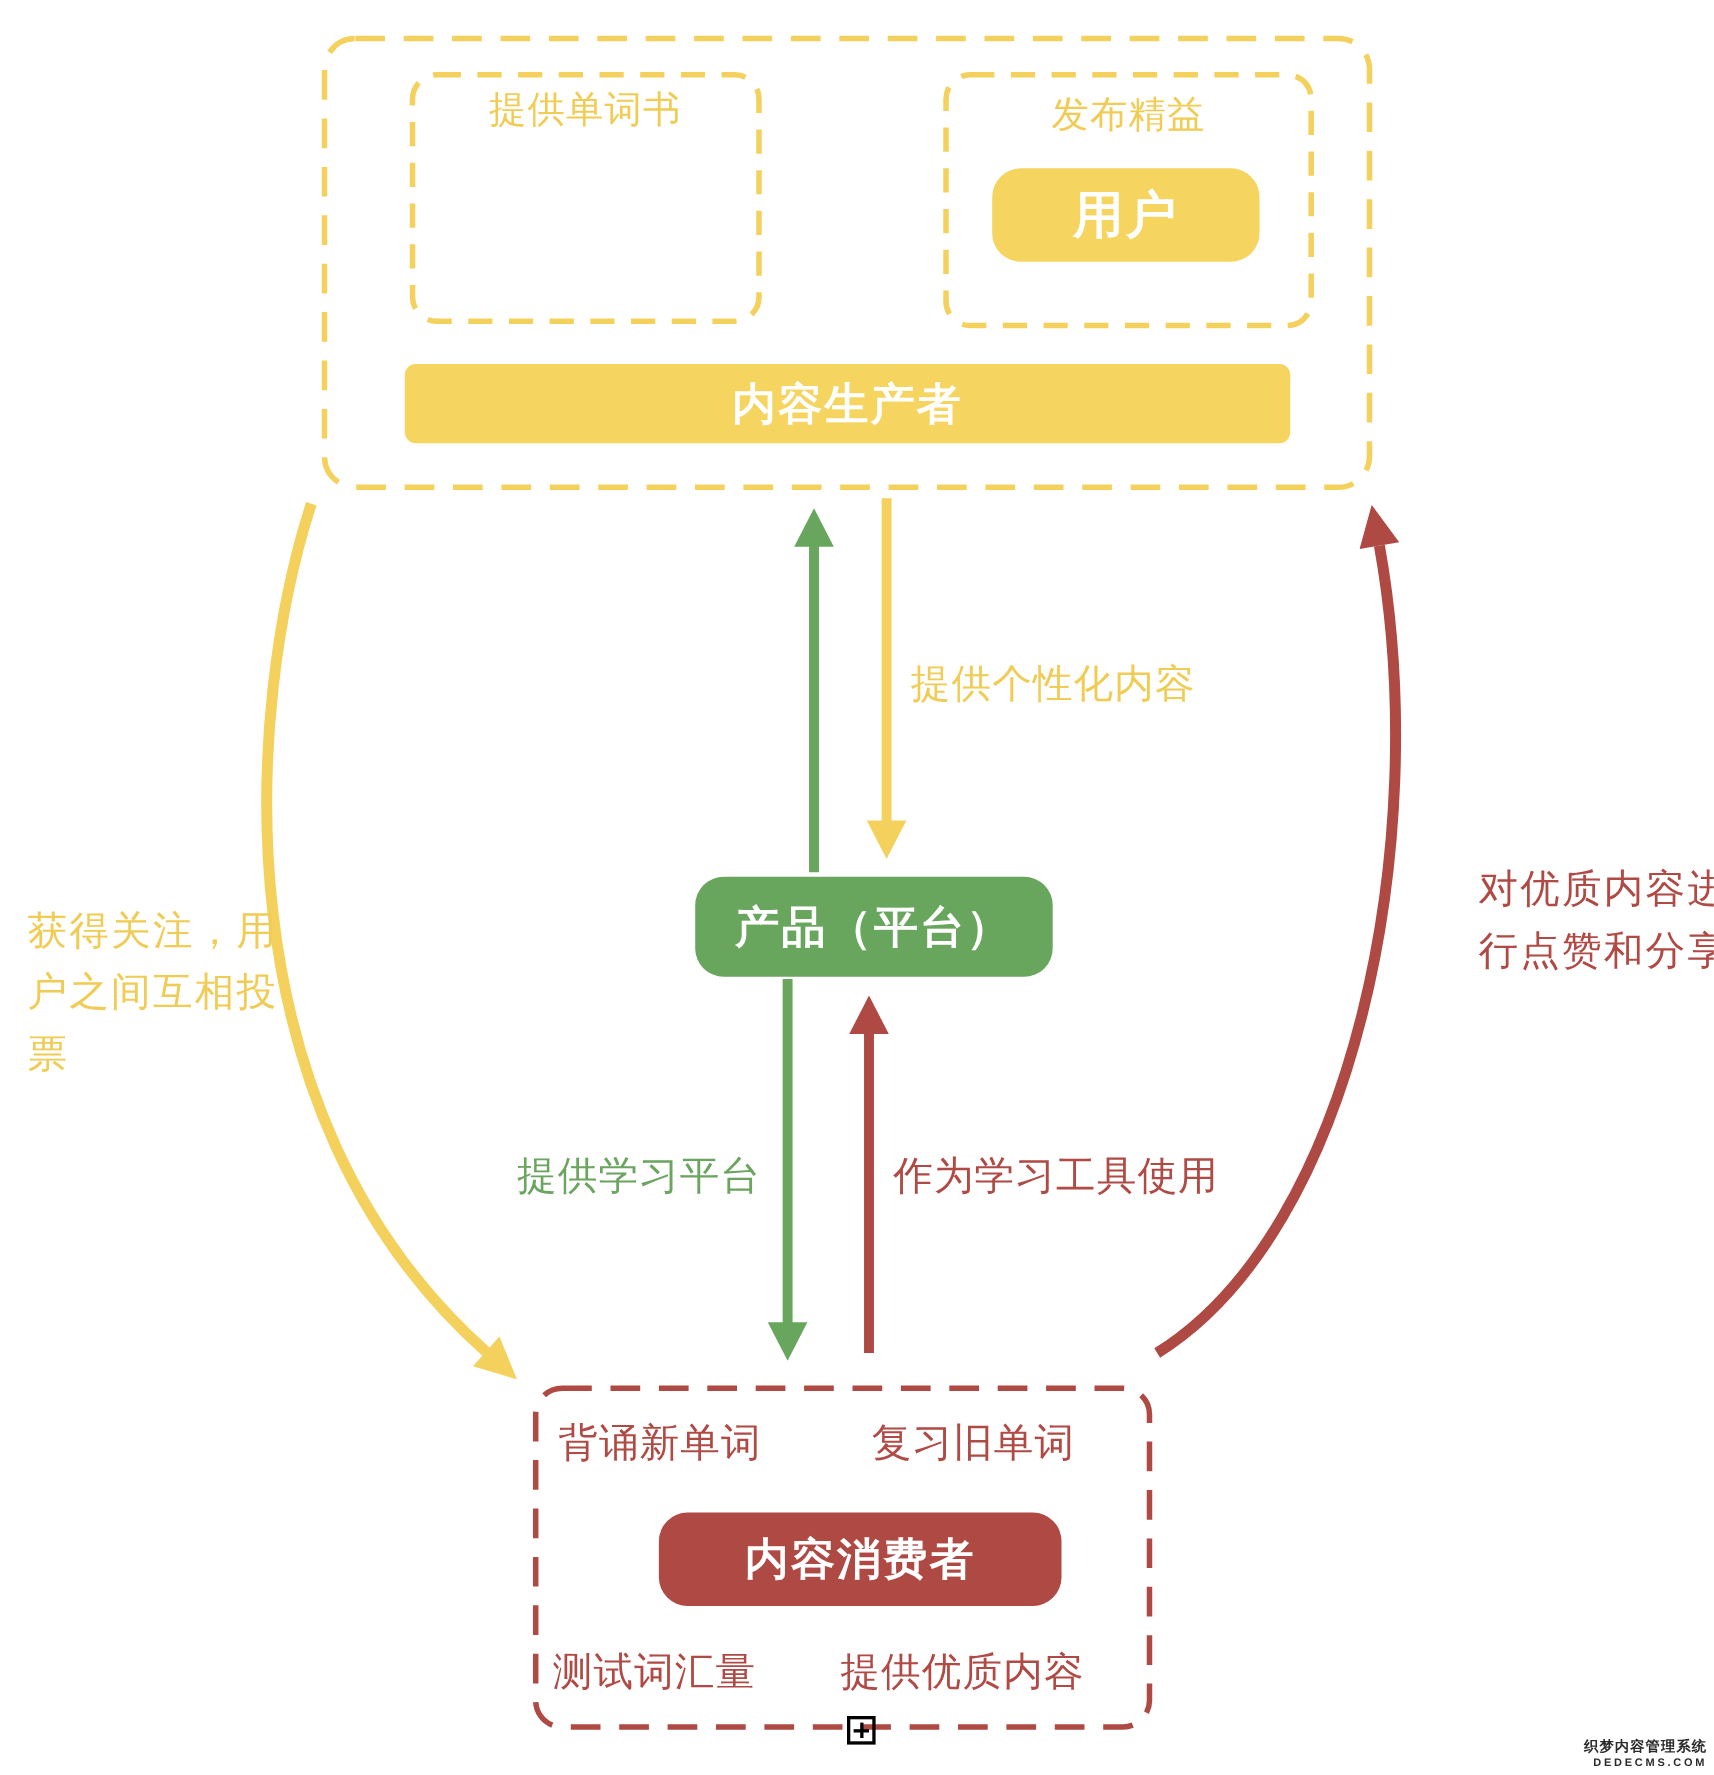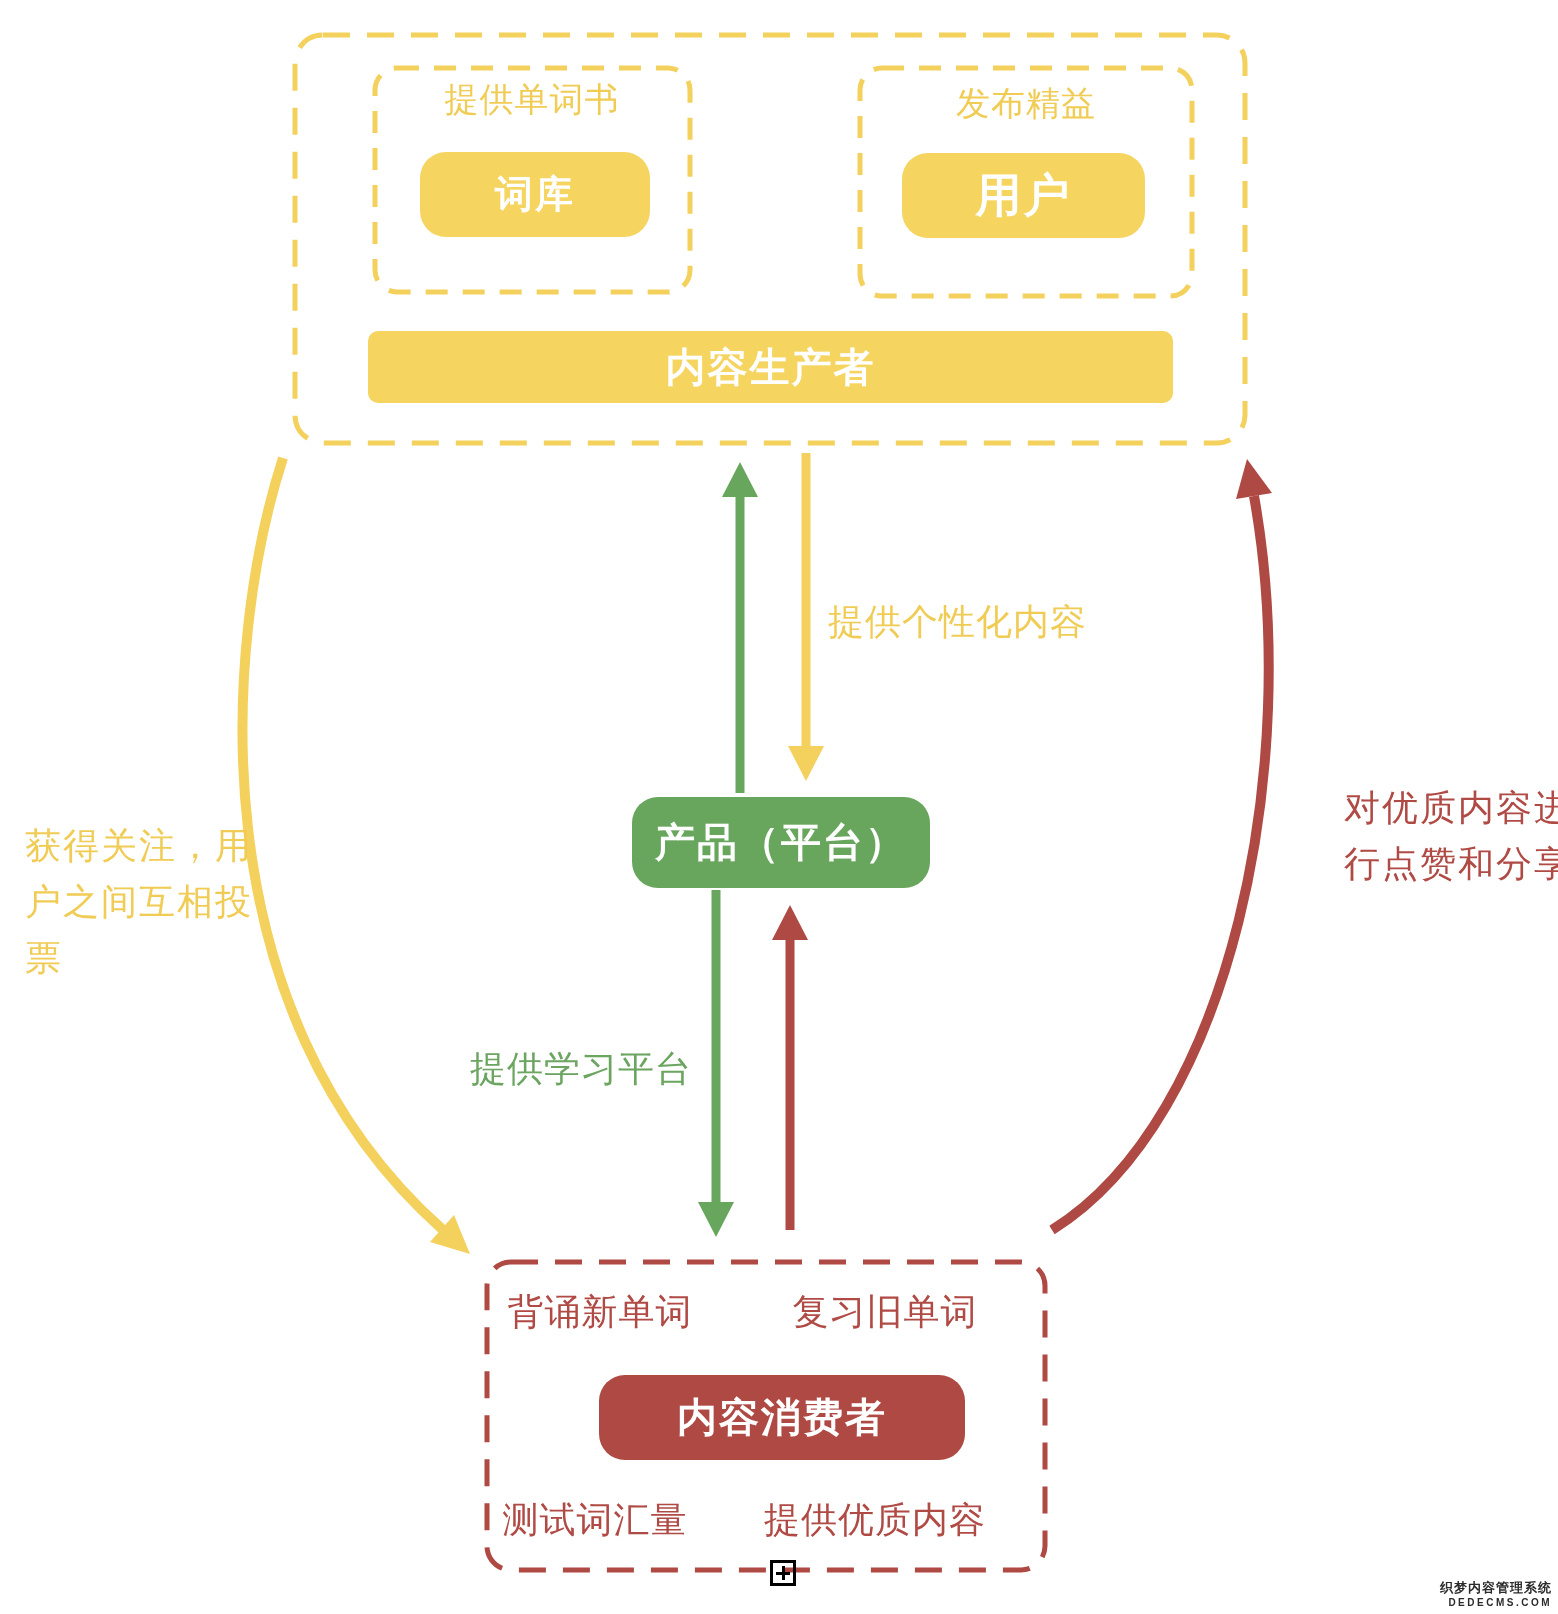--- a/index.html
+++ b/index.html
@@ -15,21 +15,21 @@
     position:absolute;display:flex;align-items:center;justify-content:center;
     color:#ffffff;font-weight:600;letter-spacing:2px;
   }
   .node.yellow{background:#F5D45F;}
   .node.green{background:#68A65E;}
   .node.red{background:#AF4944;}
 
   .n-wordlib{left:420px;top:152px;width:230px;height:85px;border-radius:26px;font-size:38px;}
   .n-user{left:902px;top:153px;width:243px;height:85px;border-radius:26px;font-size:46px;}
   .n-producer{left:368px;top:331px;width:805px;height:72px;border-radius:10px;font-size:40px;}
-  .n-platform{left:632px;top:797px;width:298px;height:91px;border-radius:26px;font-size:40px;}
+  .n-platform{left:632px;top:797px;width:325px;height:91px;border-radius:26px;font-size:40px;}
   .n-consumer{left:599px;top:1375px;width:366px;height:85px;border-radius:26px;font-size:40px;}
 
   
   .lbl{position:absolute;white-space:nowrap;font-size:36px;letter-spacing:1px;}
   .lbl.center{transform:translate(-50%,-50%);}
   .lbl.vcenter{transform:translateY(-50%);}
   .c-yellow{color:#F0CC55;}
   .c-green{color:#6BA560;}
   .c-red{color:#B04A45;}
 
@@ -108,30 +108,30 @@
 
     <g>
       <path d="M 1052 1230 C 1232 1118, 1302 764, 1254 496" fill="none" stroke="#AF4944" stroke-width="10"></path>
       <polygon points="1247,459 1272,493 1236,499" fill="#AF4944"></polygon>
     </g>
   </svg>
 
   <div class="lbl center c-yellow cap-wordbook">提供单词书</div>
   <div class="lbl center c-yellow cap-publish">发布精益</div>
 
-  <div class="node yellow n-wordlib">词库</div>
   <div class="node yellow n-user">用户</div>
   <div class="node yellow n-producer">内容生产者</div>
 
   <div class="node green n-platform">产品（平台）</div>
 
   <div class="node red n-consumer">内容消费者</div>
 
   <div class="lbl vcenter c-yellow lbl-personalized">提供个性化内容</div>
   <div class="lbl vcenter c-green lbl-learning-platform">提供学习平台</div>
+  <div class="lbl vcenter c-red lbl-learning-tool">作为学习工具使用</div>
 
   <div class="lbl-wrap c-yellow lbl-attention">获得关注，用户之间互相投票</div>
   <div class="lbl-wrap c-red lbl-likeshare">对优质内容进行点赞和分享</div>
 
   <div class="lbl center c-red lbl-memorize">背诵新单词</div>
   <div class="lbl center c-red lbl-review">复习旧单词</div>
   <div class="lbl center c-red lbl-testvocab">测试词汇量</div>
   <div class="lbl center c-red lbl-quality">提供优质内容</div>
 
   <div class="plus-square"></div>

